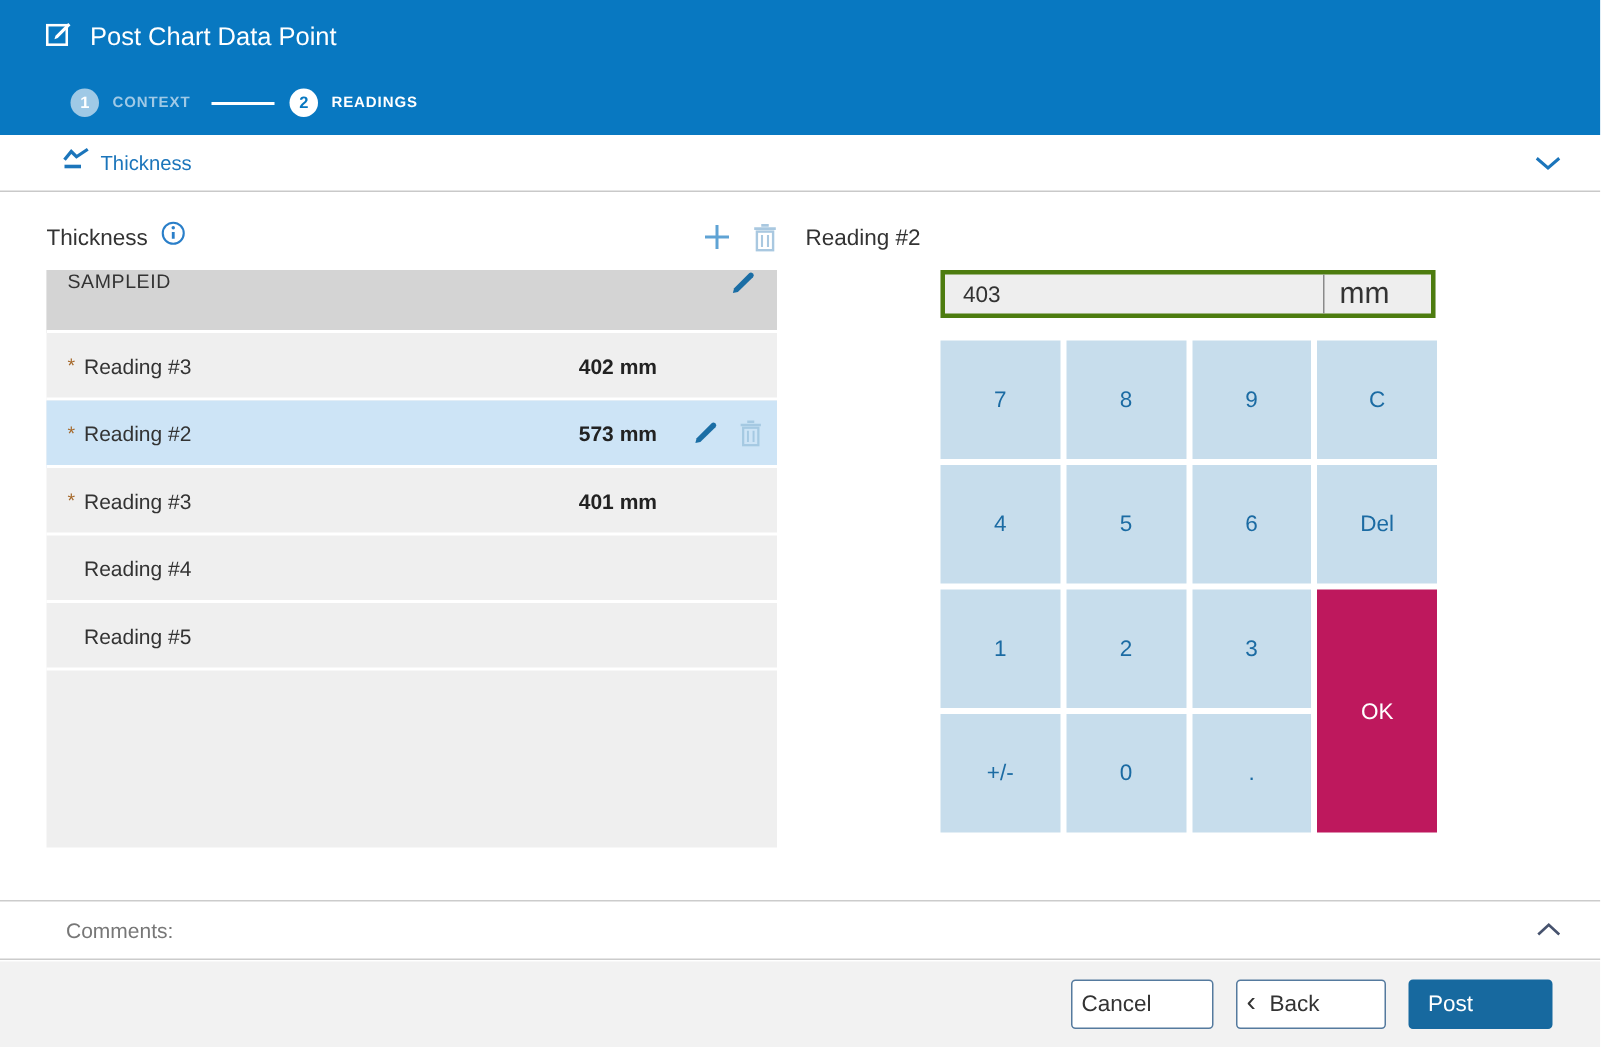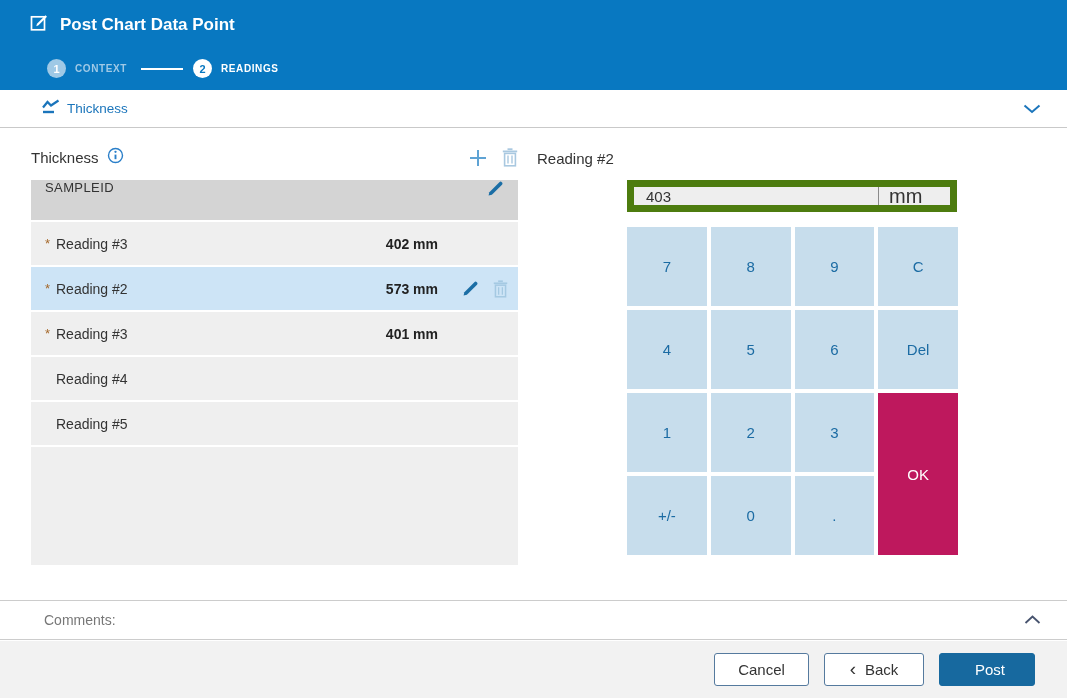--- a/index.html
+++ b/index.html
@@ -2,21 +2,21 @@
 <html><head>
 <meta charset="utf-8">
 <style>
   html,body{margin:0;padding:0;background:#fff;}
   .app{position:relative;width:1067px;height:698px;background:#fff;overflow:hidden;
        font-family:"Liberation Sans",sans-serif;color:#333;}
 
   
   .header{position:absolute;top:0;left:0;right:0;height:90px;background:#0878c1;}
   .title-row{position:absolute;left:30px;top:13px;display:flex;align-items:center;gap:11px;}
-  .dialog-title{margin:0;font-size:17px;font-weight:700;color:#fff;}
+  .dialog-title{margin:0;font-size:17px;font-weight:400;color:#fff;}
   .stepper{position:absolute;left:47px;top:59px;display:flex;align-items:center;}
   .step{display:flex;align-items:center;gap:9px;cursor:pointer;}
   .step-circle{width:19px;height:19px;border-radius:50%;display:flex;align-items:center;
                justify-content:center;font-size:11px;font-weight:700;}
   .step-done .step-circle{background:#9fc9e6;color:#fff;}
   .step-done .step-label{color:#9fc9e6;}
   .step-active .step-circle{background:#fff;color:#0878c1;}
   .step-active .step-label{color:#fff;}
   .step-label{font-size:10px;font-weight:700;letter-spacing:.6px;}
   .step-line{width:42px;height:2px;background:#fff;margin:0 10px 0 14px;}
@@ -45,21 +45,21 @@
   .trow.selected{background:#cde4f6;}
   .marker{width:11px;color:#a5682a;font-size:13px;flex:0 0 auto;}
   .rlabel{flex:1;}
   .rvalue{font-weight:700;color:#222;}
   .ricons{width:70px;flex:0 0 auto;display:flex;justify-content:flex-end;
           align-items:center;gap:14px;}
 
   
   .editor-title{position:absolute;left:537px;top:150px;font-size:15px;color:#333;}
   .input-wrap{position:absolute;left:627px;top:180px;width:330px;height:32px;
-              border:7px solid #4d7c0f;background:#eeeeee;box-sizing:border-box;
+              border:3px solid #4d7c0f;background:#eeeeee;box-sizing:border-box;
               display:flex;align-items:stretch;}
   .value-field{flex:1;min-width:0;border:none;background:transparent;outline:none;
                font:15px "Liberation Sans",sans-serif;color:#333;padding:0 12px;}
   .unit-box{width:72px;box-sizing:border-box;border-left:1px solid #8a8a8a;
             display:flex;align-items:center;padding-left:10px;font-size:20px;color:#333;}
 
   .keypad{position:absolute;left:627px;top:227px;width:331px;display:grid;
           grid-template-columns:repeat(4,1fr);grid-auto-rows:79px;gap:4px;}
   .key{background:#c7ddec;color:#1b6ba3;font-size:15px;border:none;cursor:pointer;
        display:flex;align-items:center;justify-content:center;
@@ -72,21 +72,21 @@
                 display:flex;align-items:center;padding:0 26px 0 44px;cursor:pointer;}
   .comments-label{color:#777;font-size:14px;}
   .comments-bar .bar-chevron{margin-left:auto;display:flex;}
 
   
   .footer{position:absolute;top:641px;left:0;right:0;bottom:0;background:#f2f2f2;
           display:flex;align-items:center;justify-content:flex-end;gap:15px;
           padding-right:32px;}
   .btn{height:33px;border-radius:3px;font-size:15px;cursor:pointer;
        font-family:"Liberation Sans",sans-serif;display:flex;align-items:center;
-       justify-content:center;box-sizing:border-box;}
+       justify-content:flex-start;box-sizing:border-box;}
   .btn-outline{background:#fff;border:1px solid #557a9e;color:#333;}
   .btn-cancel{width:95px;}
   .btn-back{width:100px;gap:9px;}
   .back-chev{font-size:19px;line-height:1;margin-top:-3px;}
   .btn-post{width:96px;background:#17699f;border:1px solid #17699f;color:#fff;padding-left:12px;}
 </style>
 </head>
 <body>
 
 <div class="app">

